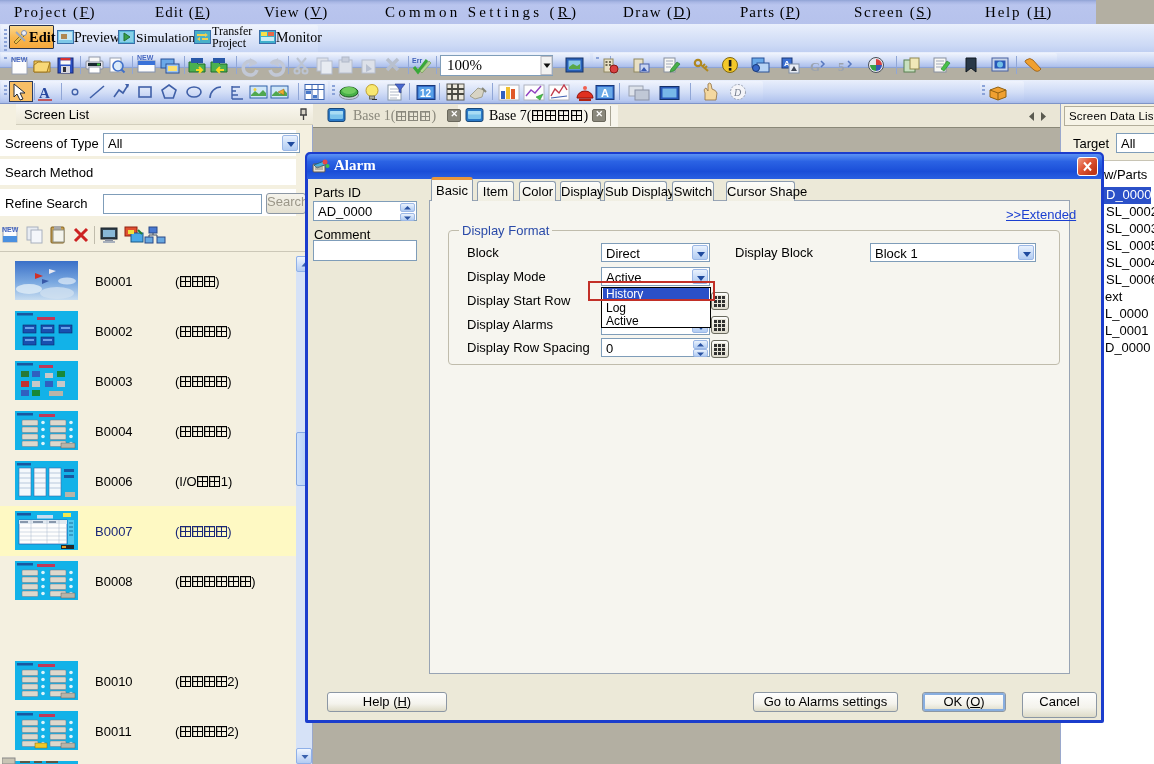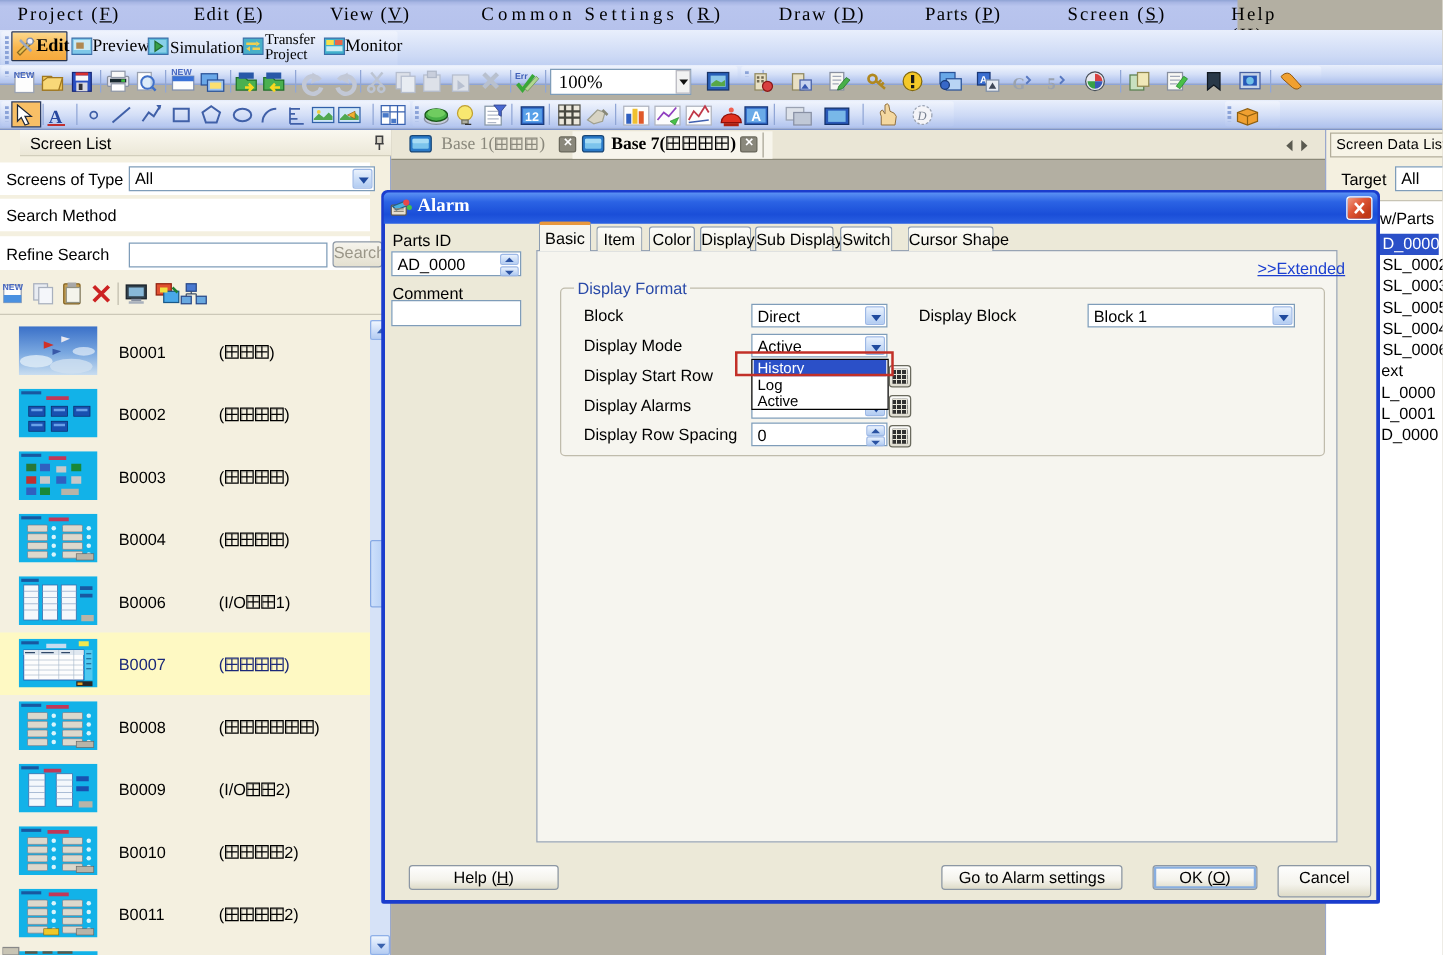--- a/index.html
+++ b/index.html
@@ -4,21 +4,21 @@
 html,body{width:1154px;height:764px;overflow:hidden}
 body{font-family:"Liberation Sans",sans-serif;font-size:13px;color:#000}
 #root{position:absolute;left:0;top:0;width:1154px;height:764px;background:#b3afa2;overflow:hidden}
 .ser{font-family:"Liberation Serif",serif}
 .ab{position:absolute}
 
 .c{display:inline-block;position:relative;width:11px;height:11px;border:1px solid currentColor;vertical-align:-1px;margin:0 1px;box-shadow:inset 1px 1px 0 rgba(0,0,0,0.25)}
 .c::before{content:"";position:absolute;left:0;top:4px;width:100%;height:1px;background:currentColor}
 .c::after{content:"";position:absolute;left:4px;top:0;width:1px;height:100%;background:currentColor}
 
-#menubar{left:0;top:0;width:990px;height:24px;background:linear-gradient(180deg,#8fa3d4 0,#a8b6e4 2px,#b9c5ee 5px,#b6c2ec 100%)}
+#menubar{left:0;top:0;width:1096px;height:24px;background:linear-gradient(180deg,#8fa3d4 0,#a8b6e4 2px,#b9c5ee 5px,#b6c2ec 100%)}
 #menubar span{position:absolute;top:4px;font-size:15px;color:#000}
 .tbrow{left:0;width:1154px;background:linear-gradient(180deg,#e9effc 0,#ccd9f5 55%,#b2c4ee 92%,#a8bbe8 100%)}
 .tbgrp{position:absolute;top:1px;bottom:2px;background:linear-gradient(180deg,#f0f4fd 0,#d4dff7 55%,#b8c9f0 95%);border-radius:2px}
 .grip{position:absolute;left:3px;top:4px;bottom:4px;width:3px;background:repeating-linear-gradient(180deg,#8ba3d8 0,#8ba3d8 2px,transparent 2px,transparent 4px)}
 
 #lp{left:0;top:104px;width:313px;height:660px;background:#f4f0e0;border-right:1px solid #9aa8cc}
 
 #canvas{left:313px;top:104px;width:747px;height:660px;background:#b3afa2}
 #tabbar{position:absolute;left:0;top:0;width:747px;height:24px;background:#eae6d6;border-bottom:1px solid #8a8878}
 
@@ -472,35 +472,20 @@
             <circle cx="56" cy="25.5" r="1.8" fill="#d8f4fc"></circle>
             <rect x="7" y="30" width="16" height="5.5" rx="1" fill="#ddd8cc" stroke="#707888" stroke-width="0.5"></rect>
             <rect x="35" y="30" width="16" height="5.5" rx="1" fill="#ddd8cc" stroke="#707888" stroke-width="0.5"></rect>
             <circle cx="28" cy="32.5" r="1.8" fill="#d8f4fc"></circle>
             <circle cx="56" cy="32.5" r="1.8" fill="#d8f4fc"></circle>
             <rect x="46" y="32" width="14" height="5" fill="#b8b4a8" stroke="#606060" stroke-width="0.5"></rect>
           </svg>
           <span class="id">B0008</span>
           <span class="tt">(<i></i><i></i><i></i><i></i><i></i><i></i>)</span>
         </div>
-  <div class="row" style="top:502px">
-          <svg class="th" width="63" height="39" viewBox="0 0 63 39">
-            <rect width="63" height="39" fill="#12b2e8"></rect>
-            <rect x="2" y="2" width="14" height="2.5" fill="#1858a0"></rect>
-            <rect x="20" y="4" width="14" height="3" fill="#c03858"></rect>
-            <rect x="8" y="8" width="13" height="26" fill="#f4f8fc" stroke="#3868a8" stroke-width="0.6"></rect>
-            <rect x="30" y="8" width="13" height="26" fill="#f4f8fc" stroke="#3868a8" stroke-width="0.6"></rect>
-            <path d="M8 13h13M8 18h13M8 23h13M8 28h13M30 13h13M30 18h13M30 23h13M30 28h13" stroke="#90a8c8" stroke-width="0.6"></path>
-            <rect x="46" y="10" width="10" height="4" fill="#1850b0"></rect>
-            <rect x="46" y="18" width="10" height="4" fill="#1850b0"></rect>
-            <rect x="48" y="30" width="11" height="5" fill="#b8b4a8"></rect>
-          </svg>
-          <span class="id">B0009</span>
-          <span class="tt">(I/O<i></i><i></i>2)</span>
-        </div>
   <div class="row" style="top:552px">
           <svg class="th" width="63" height="39" viewBox="0 0 63 39">
             <rect width="63" height="39" fill="#12b2e8"></rect>
             <rect x="2" y="2" width="16" height="2.5" fill="#1858a0"></rect>
             <rect x="23" y="3" width="17" height="3" fill="#c03858"></rect>
             <rect x="7" y="9" width="16" height="5.5" rx="1" fill="#ddd8cc" stroke="#707888" stroke-width="0.5"></rect>
             <rect x="35" y="9" width="16" height="5.5" rx="1" fill="#ddd8cc" stroke="#707888" stroke-width="0.5"></rect>
             <circle cx="28" cy="11.5" r="1.8" fill="#d8f4fc"></circle>
             <circle cx="56" cy="11.5" r="1.8" fill="#d8f4fc"></circle>
             <rect x="7" y="16" width="16" height="5.5" rx="1" fill="#ddd8cc" stroke="#707888" stroke-width="0.5"></rect>
@@ -571,21 +556,21 @@
           <rect x="3" y="4" width="13" height="8" rx="1" fill="#7cc4ec"></rect>
           <rect x="3" y="4" width="13" height="3.5" rx="1" fill="#a8dcf4"></rect>
         </svg>
    <span class="ser ab" style="left:40px;top:4px;font-size:14px;color:#8a887c">Base 1(<i class="c" style="width:10px;height:10px"></i><i class="c" style="width:10px;height:10px"></i><i class="c" style="width:10px;height:10px"></i>)</span>
    <span class="ab xbox" style="left:134px;top:5px"></span>
    <svg class="ab" style="left:152px;top:3px" width="20" height="17" viewBox="0 0 20 17">
           <rect x="1" y="1.5" width="17" height="13" rx="2" fill="#2a7ac8" stroke="#1a4878"></rect>
           <rect x="3" y="4" width="13" height="8" rx="1" fill="#7cc4ec"></rect>
           <rect x="3" y="4" width="13" height="3.5" rx="1" fill="#a8dcf4"></rect>
         </svg>
-   <span class="ser ab" style="left:176px;top:4px;font-size:14px;font-weight:bold;color:#000">Base 7(<i class="c"></i><i class="c"></i><i class="c"></i><i class="c"></i>)</span>
+   <span class="ser ab" style="left:176px;top:4px;font-size:14px;font-weight:normal;color:#000">Base 7(<i class="c"></i><i class="c"></i><i class="c"></i><i class="c"></i>)</span>
    <span class="ab xbox" style="left:279px;top:5px"></span>
    <span class="ab" style="left:297px;top:2px;width:1px;height:20px;background:#a8a494"></span>
    <svg class="ab" style="left:714px;top:7px" width="24" height="11" viewBox="0 0 24 11">
           <path d="M7 1 L2 5.5 L7 10z" fill="#5a5a50"></path>
           <path d="M14 1 L19 5.5 L14 10z" fill="#5a5a50"></path>
         </svg>
   </div>
     </div>
  <div id="rp" class="ab">
   <div class="ab" style="left:3px;top:2px;width:95px;height:20px;background:#f7f4e7;border:1px solid #b2ad9a">
@@ -688,17 +673,17 @@
           </svg>
         </span>
    <span class="spinb ab" style="right:1px;top:9.5px;height:8.5px">
           <svg width="13" height="8" style="display:block">
             <path d="M3 2.5 L6.5 6 L10 2.5z" fill="#2a52a2"></path>
           </svg>
         </span>
   </div>
   <div class="ab" style="left:280px;top:126px;width:127px;height:20px;border:2px solid #c23028"></div>
   <div class="btn" style="left:19px;top:537px;width:120px;height:20px;line-height:18px">Help (<u>H</u>)</div>
-  <div class="btn" style="left:445px;top:537px;width:145px;height:20px;line-height:18px">Go to Alarm settings</div>
+  <div class="btn" style="left:445px;top:537px;width:145px;height:20px;line-height:18px">Go to Alarms settings</div>
   <div class="btn" style="left:614px;top:537px;width:84px;height:20px;line-height:18px;box-shadow:inset 0 0 0 2px #88aee0">OK (<u>O</u>)</div>
   <div class="btn" style="left:714px;top:537px;width:75px;height:26px;line-height:18px">Cancel</div>
  </div>
 </div>
 
 </body></html>

